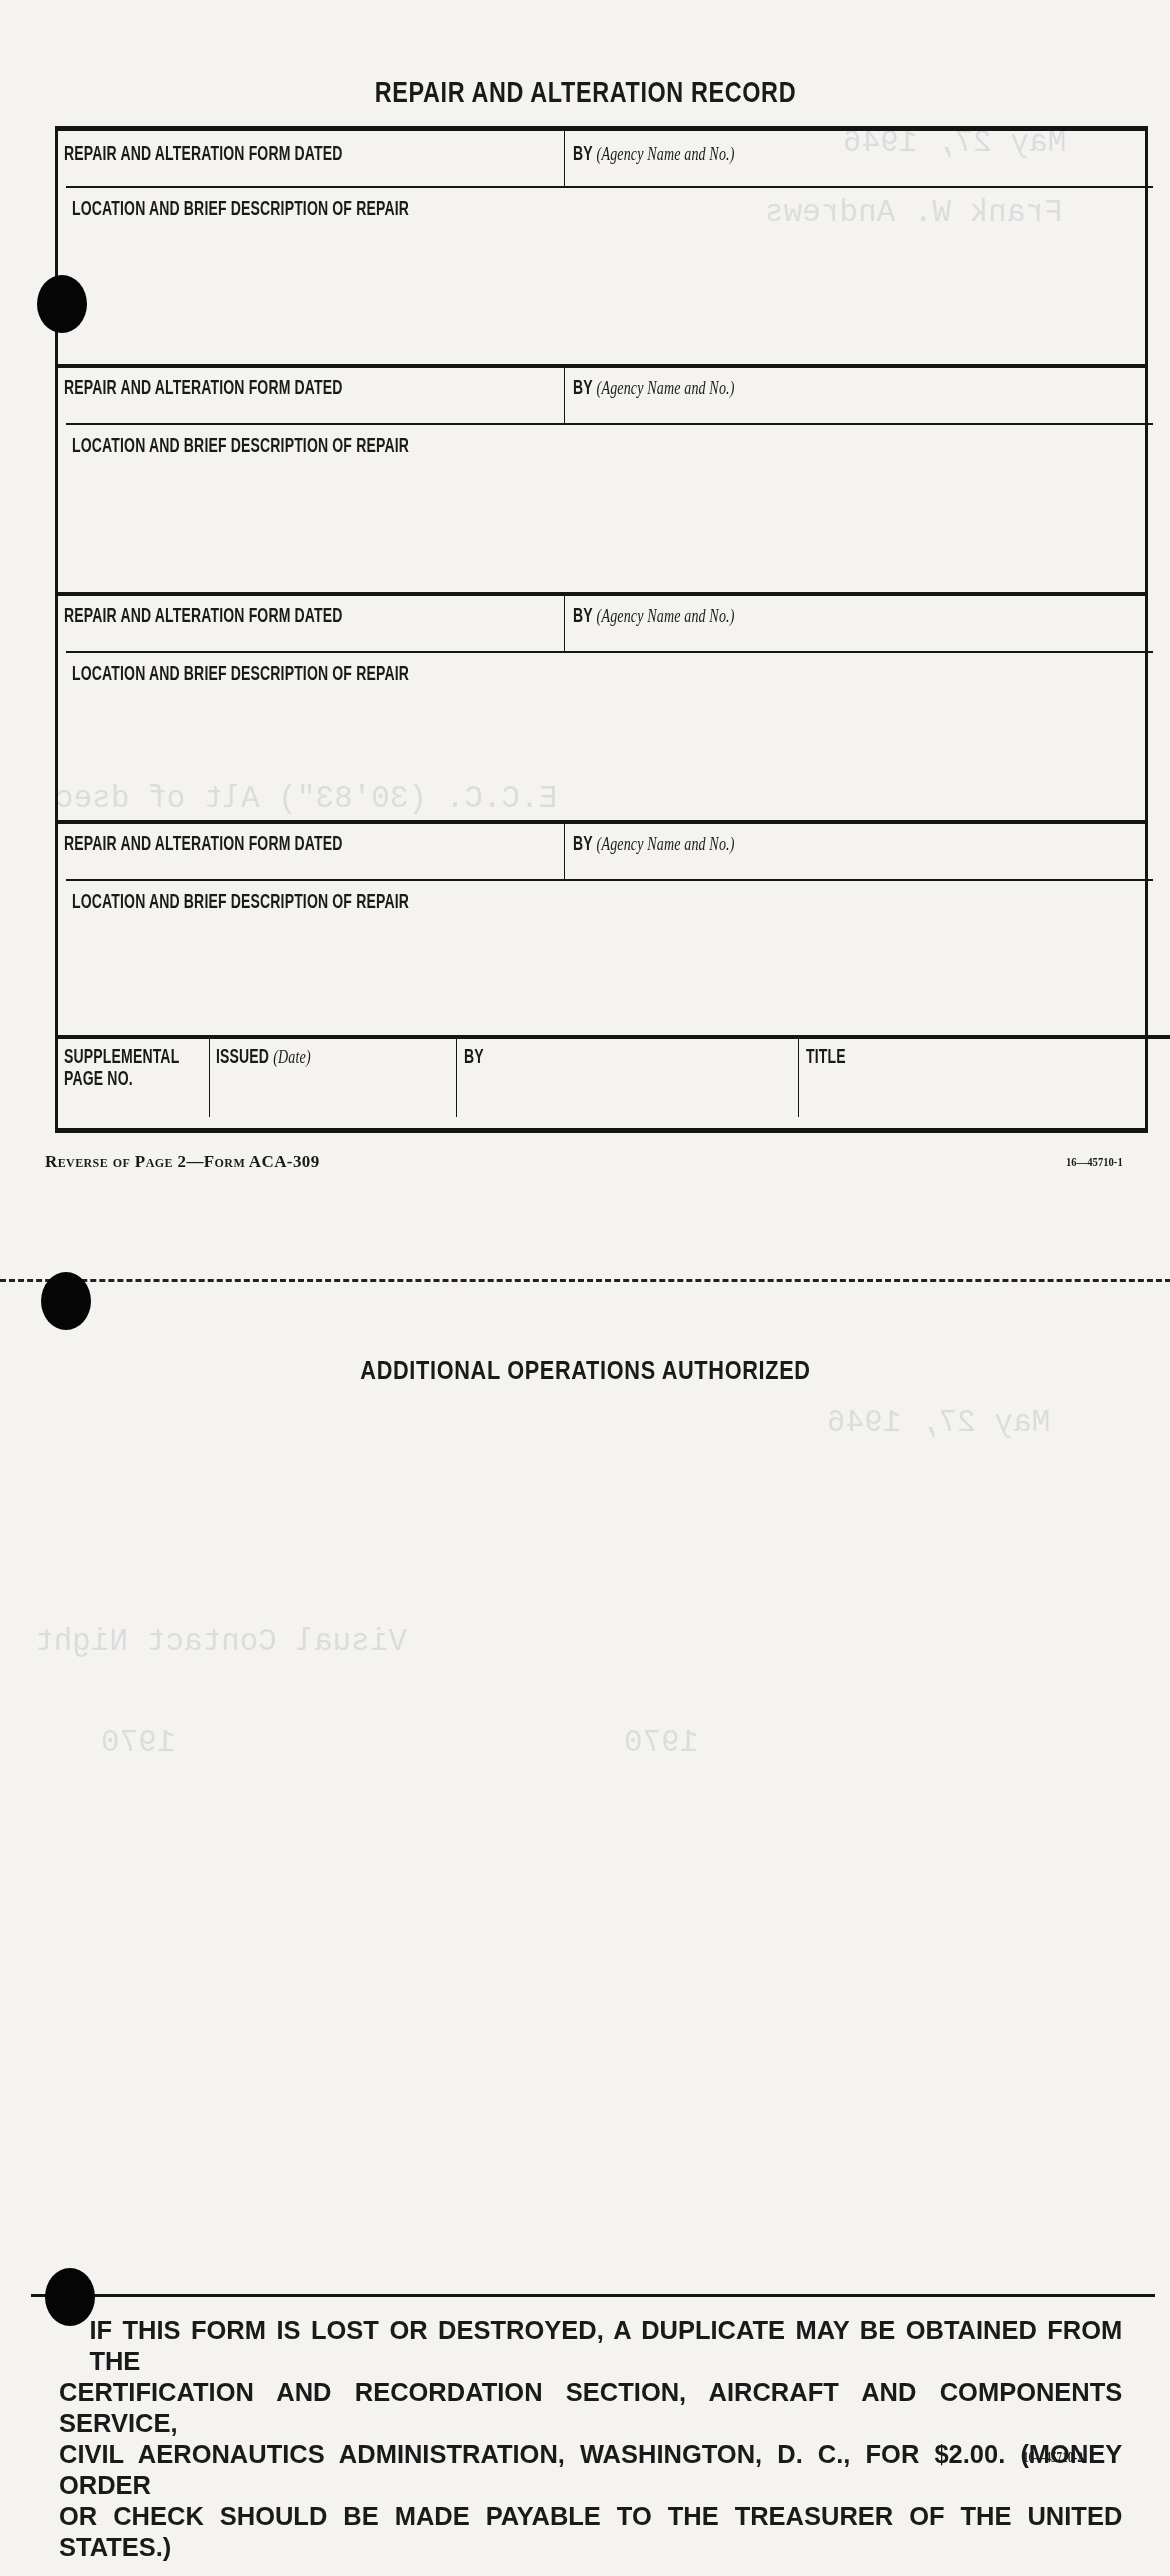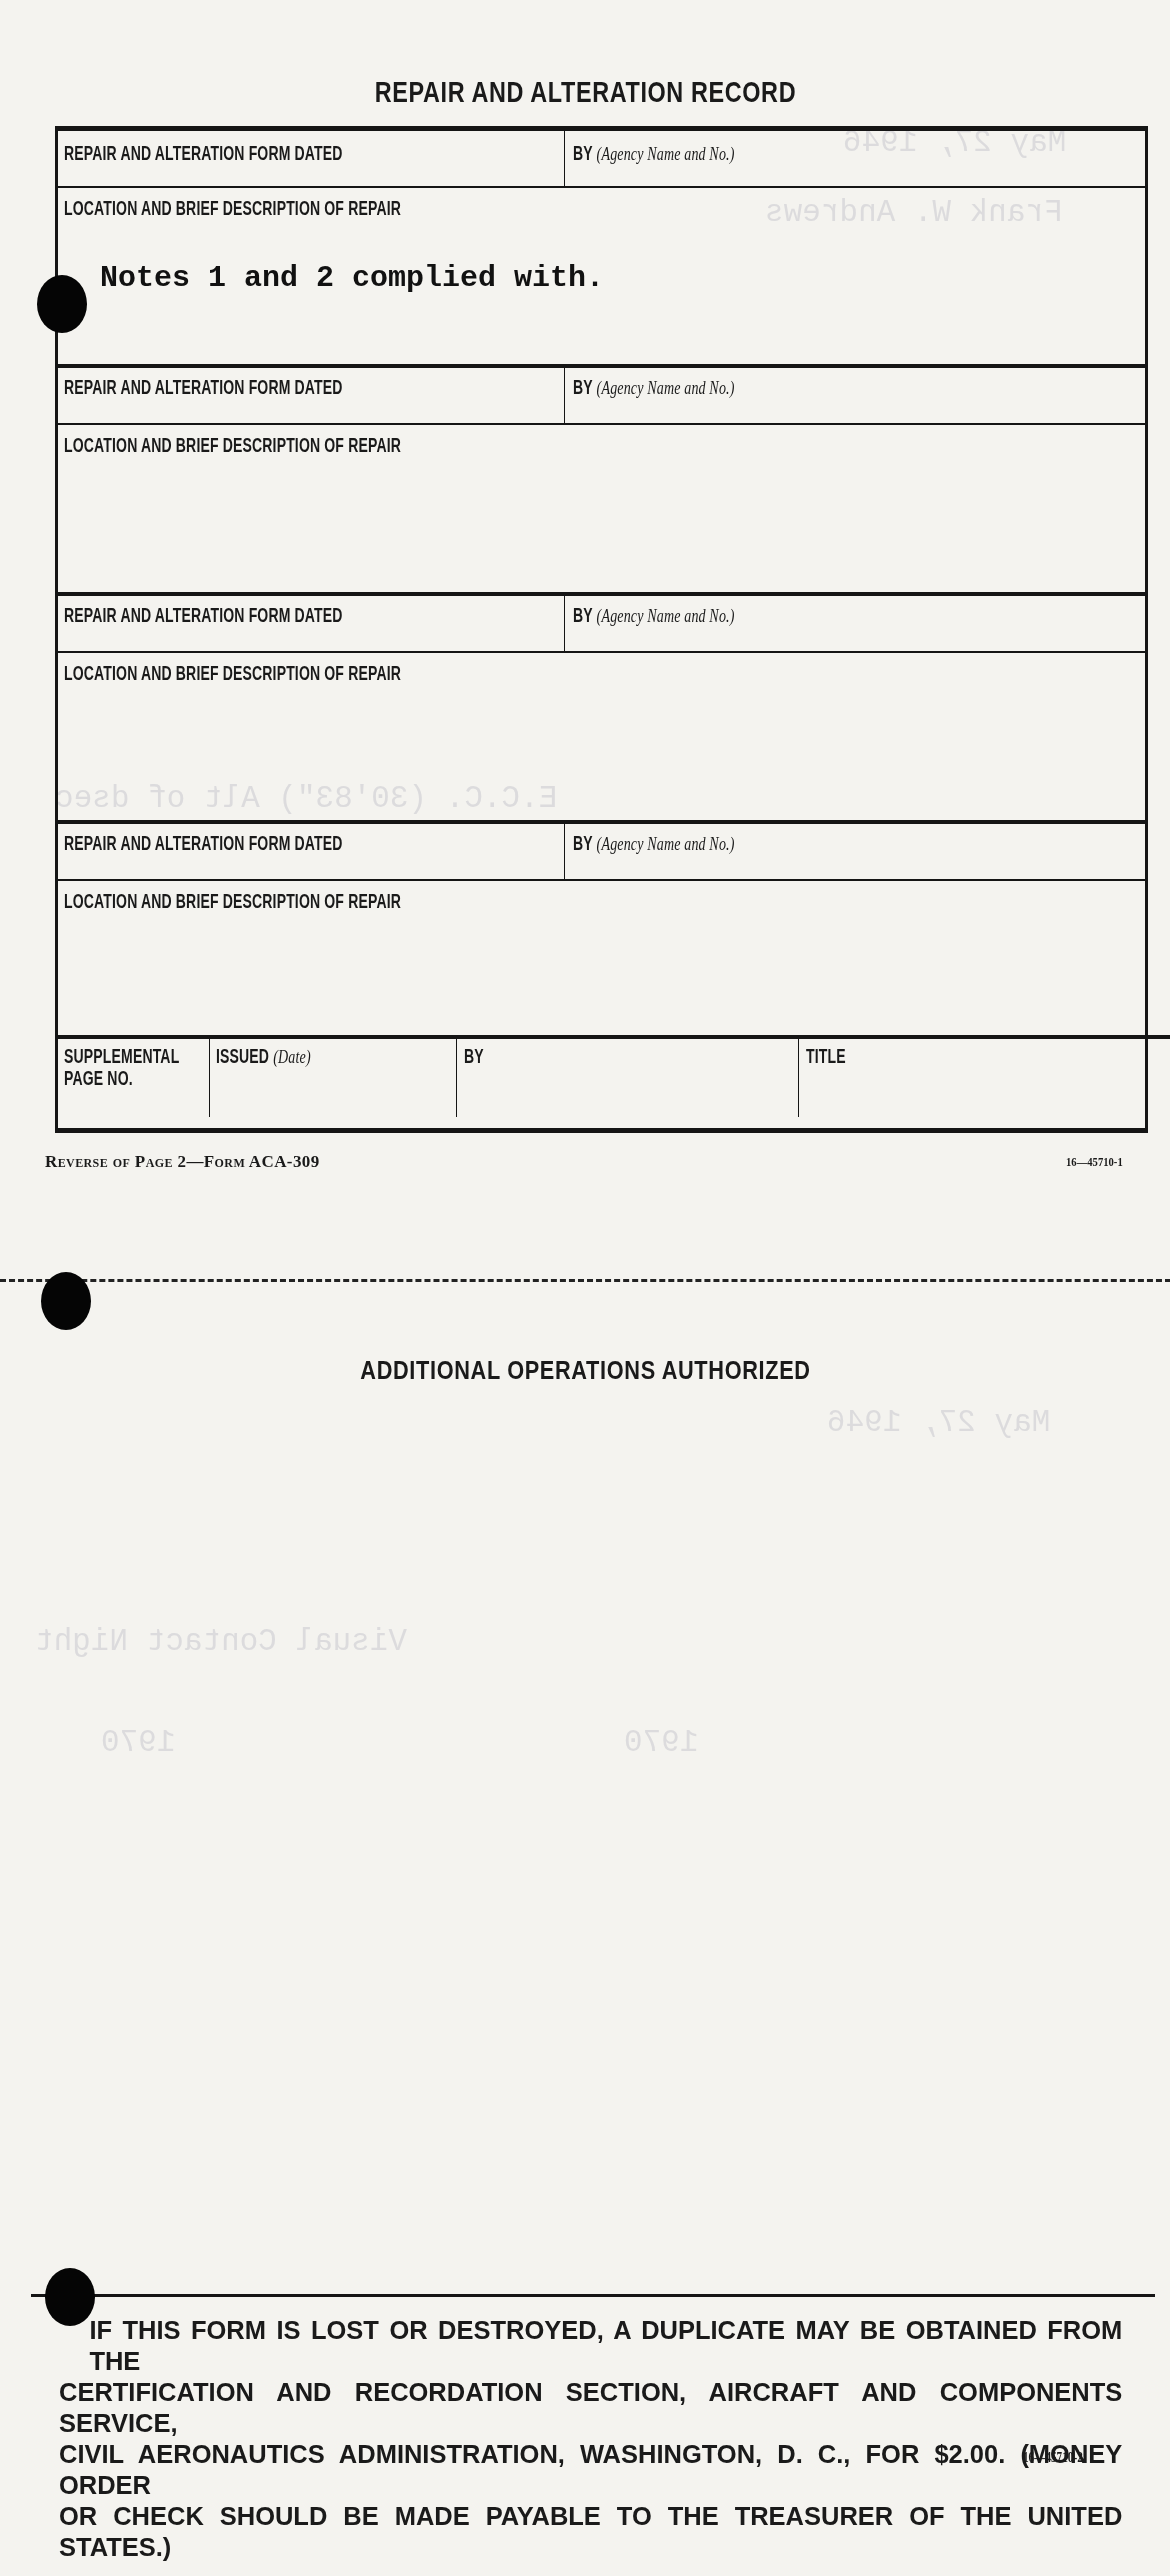--- a/index.html
+++ b/index.html
@@ -21,21 +21,21 @@
     position:absolute; left:43px; top:126px; width:1093px; height:1007px;
     border-left:3.1px solid #151515; border-right:3.1px solid #151515;
     border-top:5.5px solid #151515; border-bottom:5.5px solid #151515;
     box-sizing:border-box;
     margin-left:12px;
   }
   .section { position:absolute; left:0; width:100%; box-sizing:border-box; }
   .section.sep { border-top:4.7px solid #151515; }
   .row-head { position:absolute; left:0; width:100%; height:55px; }
   .row-head .by-divider { position:absolute; left:506px; top:0; height:100%; border-left:1.6px solid #151515; }
-  .row-desc { position:absolute; left:0; width:100%; border-top:2.3px solid #151515;text-align:right; }
+  .row-desc { position:absolute; left:8px; width:100%; border-top:2.3px solid #151515;text-align:right; }
   .label {
     position:absolute; font-size:19.5px; font-weight:bold; white-space:nowrap;
     transform:scaleX(.72); transform-origin:left top; letter-spacing:0.2px;
   }
   .label i { font-family:"Liberation Serif", serif; font-weight:normal; font-style:italic; }
   .typed {
     position:absolute; font-family:"Liberation Mono", monospace; font-weight:bold;
     font-size:30px; color:#111; white-space:nowrap;
   }
   .supp-row { position:absolute; left:0; width:100%; border-top:4.7px solid #151515; }
@@ -88,21 +88,20 @@
 <div class="form-table">
 
   <div class="section" style="top:0; height:233px;">
     <div class="row-head" style="top:0;">
       <span class="label" style="left:6.2px; top:11px;">REPAIR AND ALTERATION FORM DATED</span>
       <div class="by-divider"></div>
       <span class="label" style="left:515px; top:11px;"><span>BY</span> <i>(Agency Name and No.)</i></span>
     </div>
     <div class="row-desc" style="top:55px; height:178px;">
       <span class="label" style="left:6.2px; top:9.4px;">LOCATION AND BRIEF DESCRIPTION OF REPAIR</span>
-      <span class="typed" style="left:42px; top:73px;">Notes 1 and 2 complied with.</span>
     </div>
   </div>
 
   <div class="section sep" style="top:233px; height:228px;">
     <div class="row-head" style="top:0;">
       <span class="label" style="left:6.2px; top:7.8px;">REPAIR AND ALTERATION FORM DATED</span>
       <div class="by-divider"></div>
       <span class="label" style="left:515px; top:7.8px;"><span>BY</span> <i>(Agency Name and No.)</i></span>
     </div>
     <div class="row-desc" style="top:55px; height:169px;">

